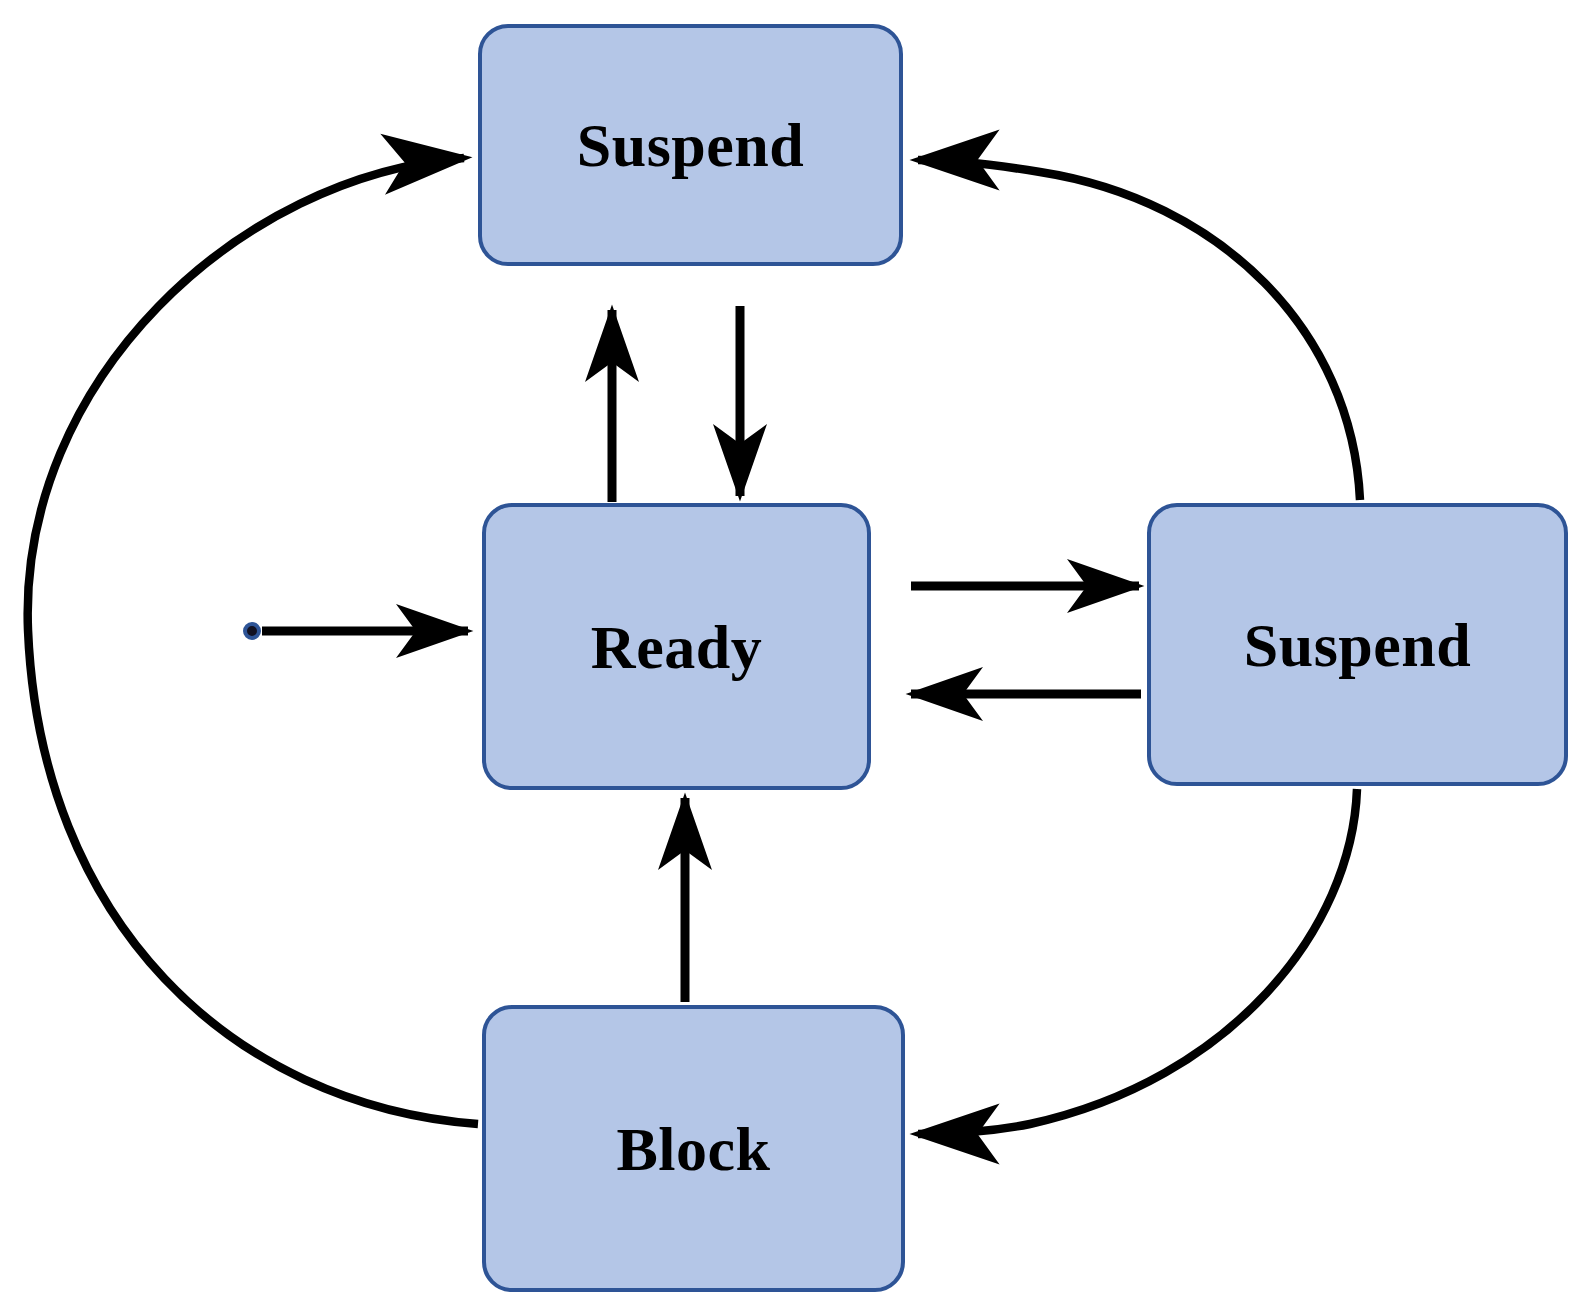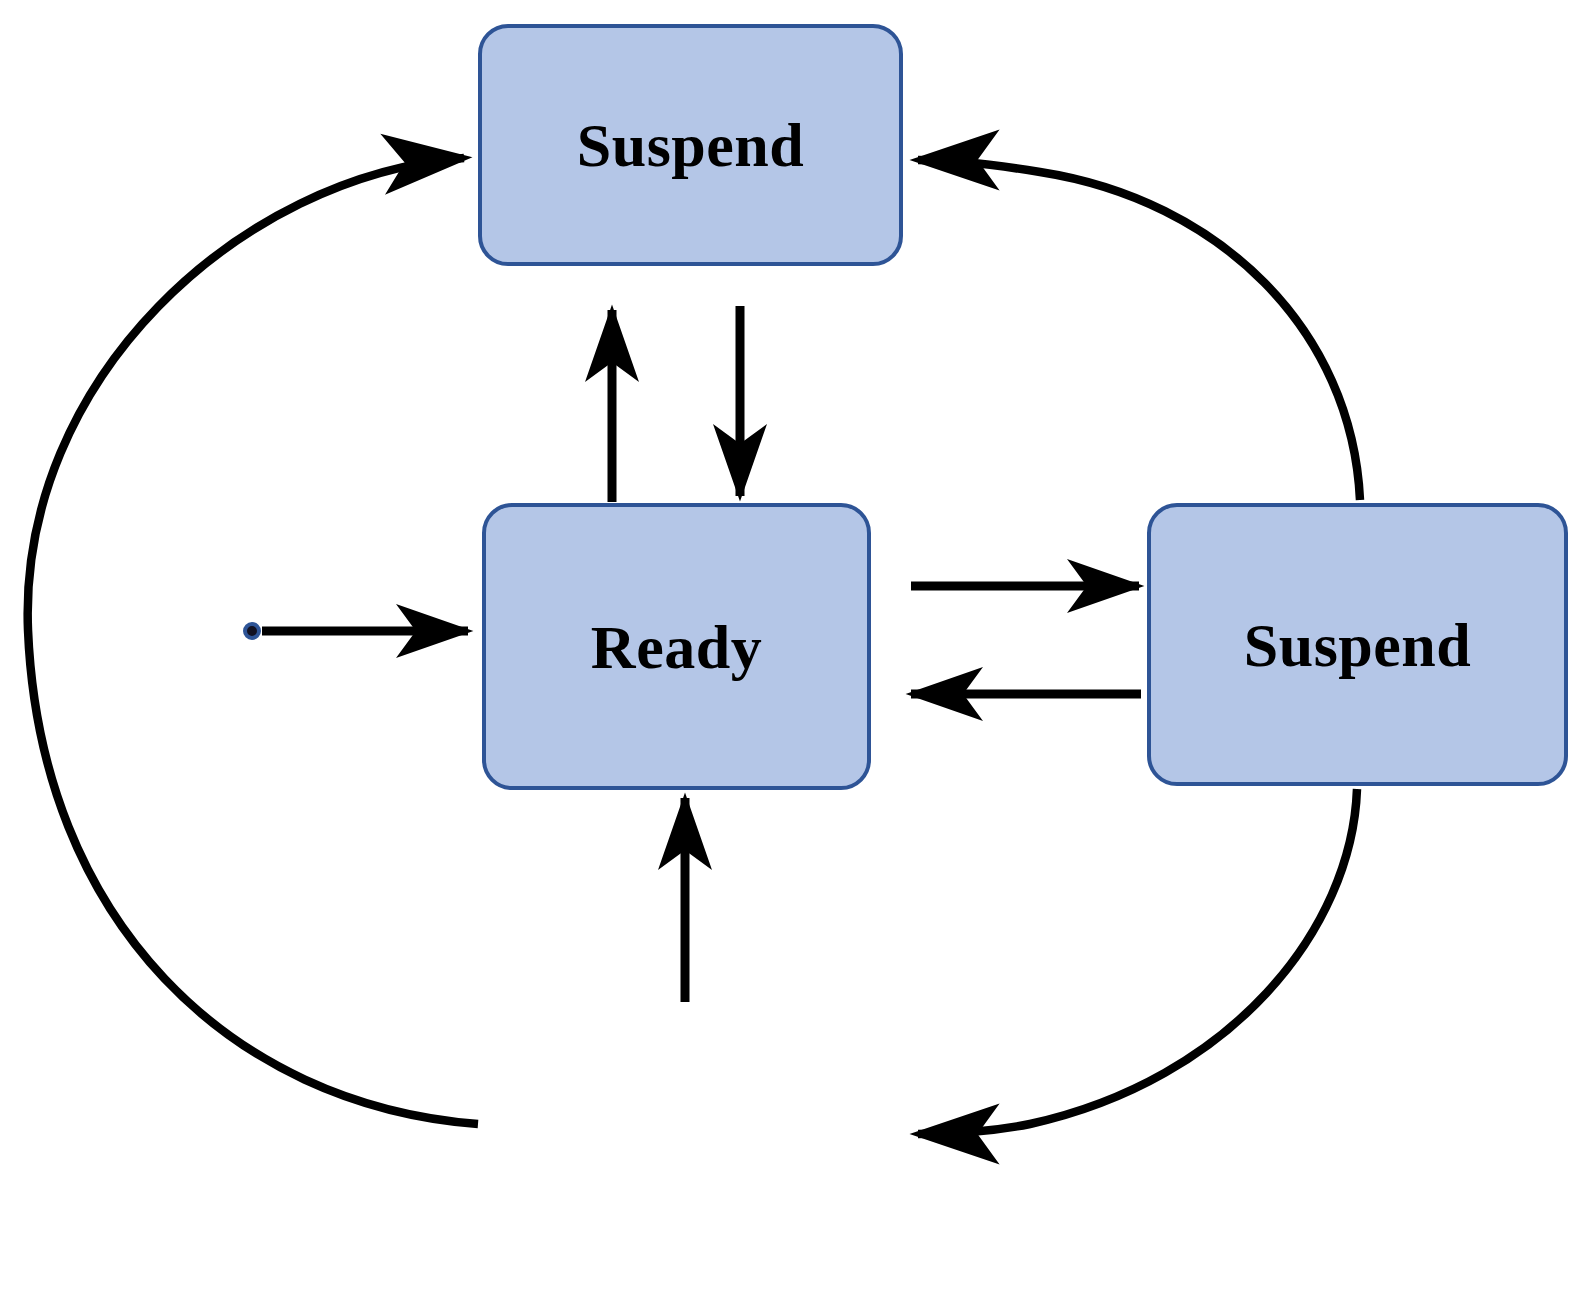--- a/index.html
+++ b/index.html
@@ -106,14 +106,17 @@
   </div>
 
   <div class="state-node" id="node-ready">
     <span class="state-label">Ready</span>
   </div>
 
   <div class="state-node" id="node-running">
     <span class="state-label">Suspend</span>
   </div>
 
+  <div class="state-node" id="node-block">
+    <span class="state-label">Block</span>
+  </div>
 
 </div>
 
 </body></html>

